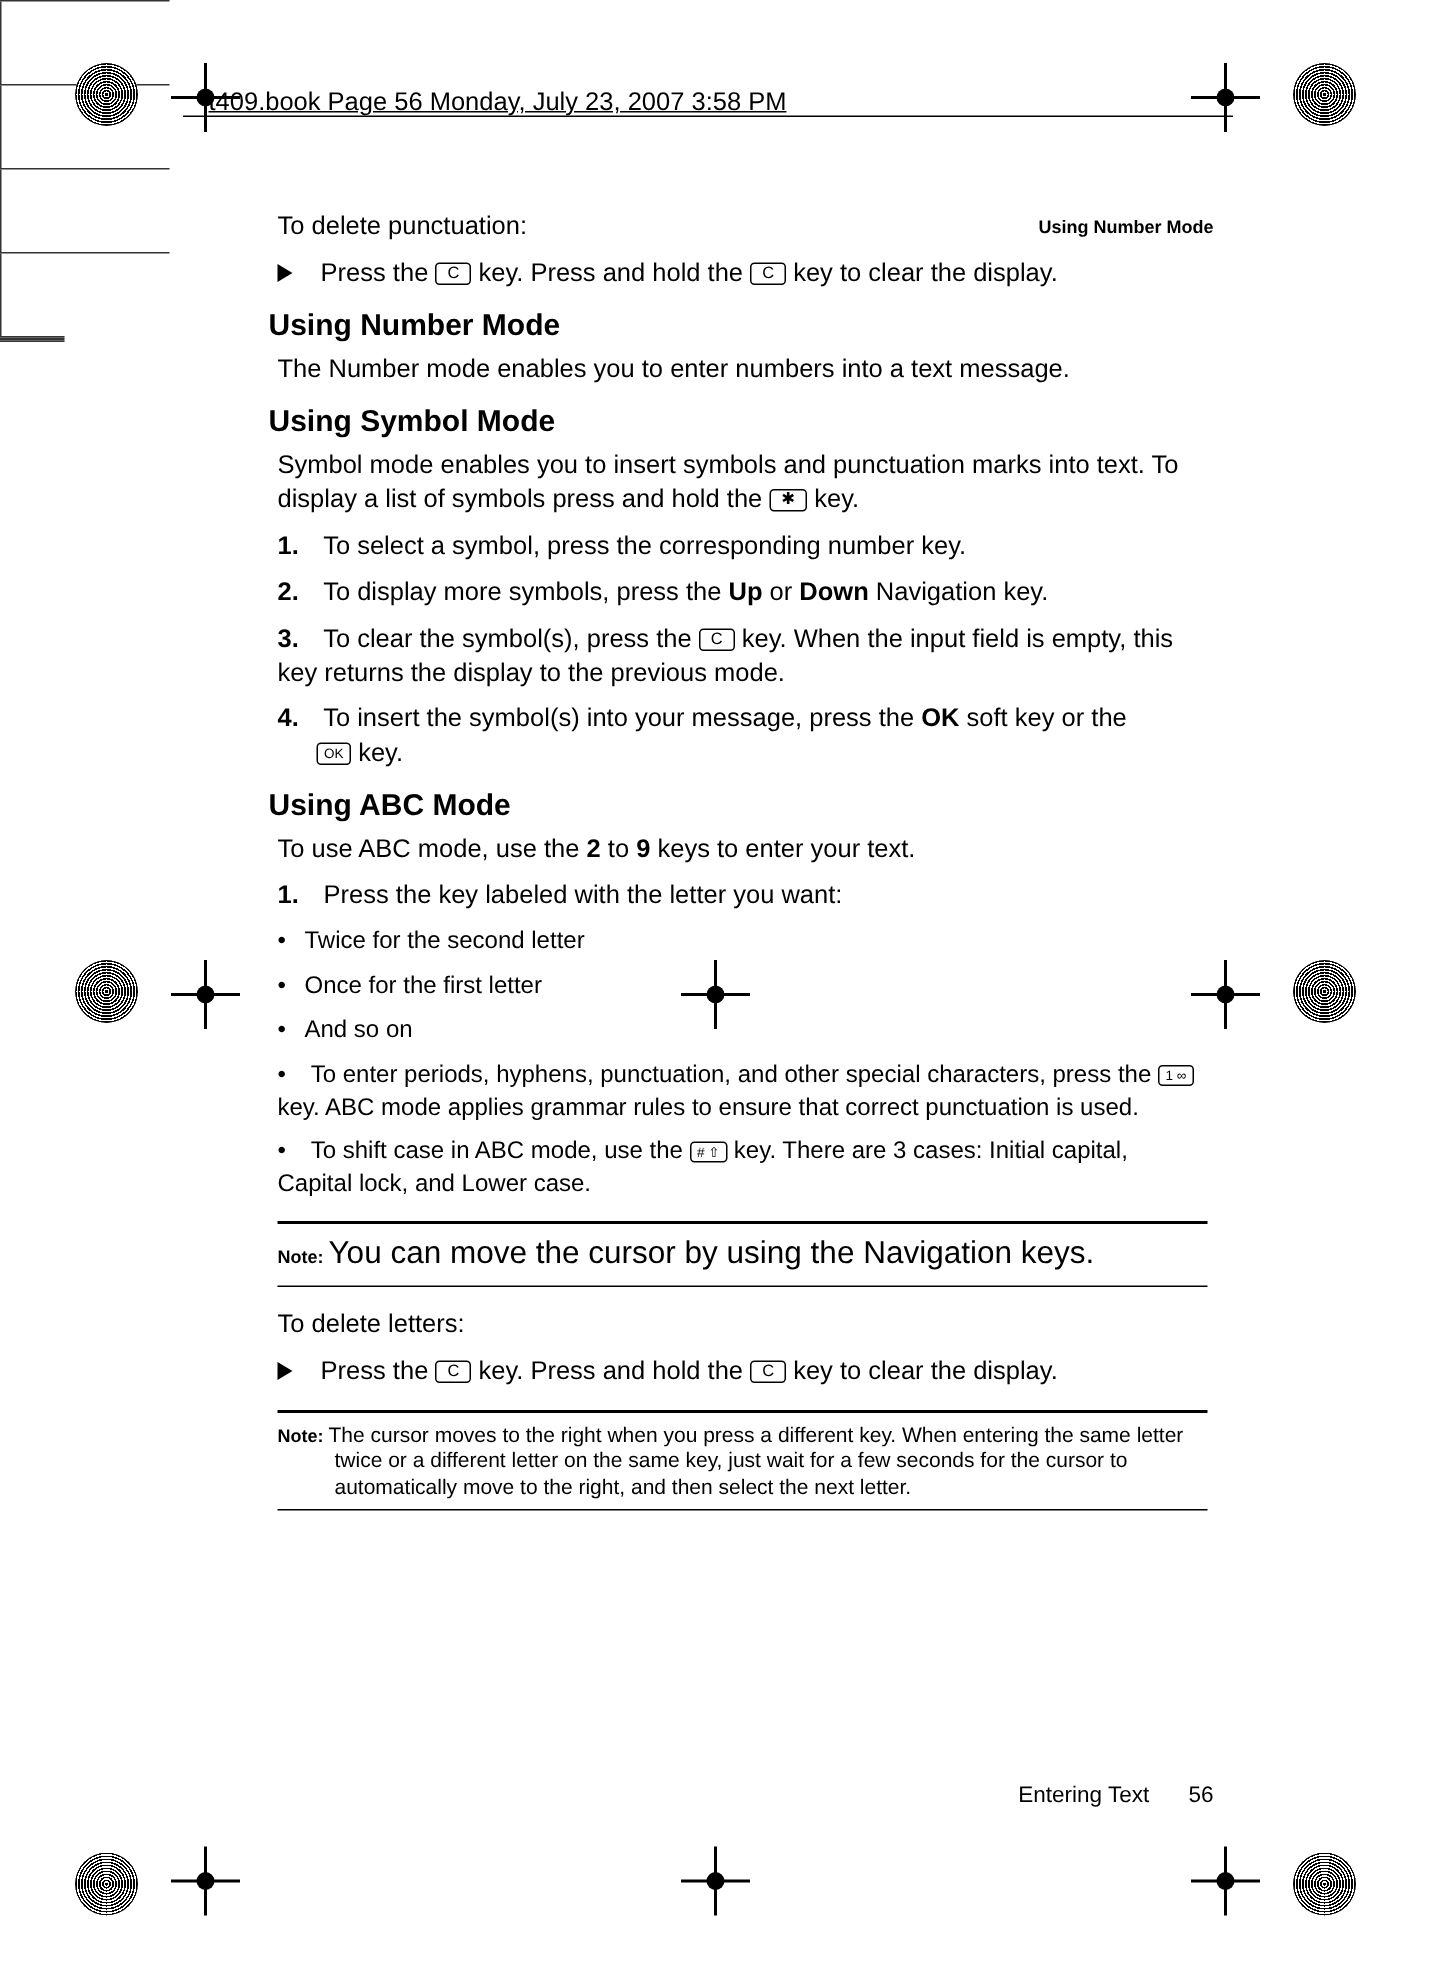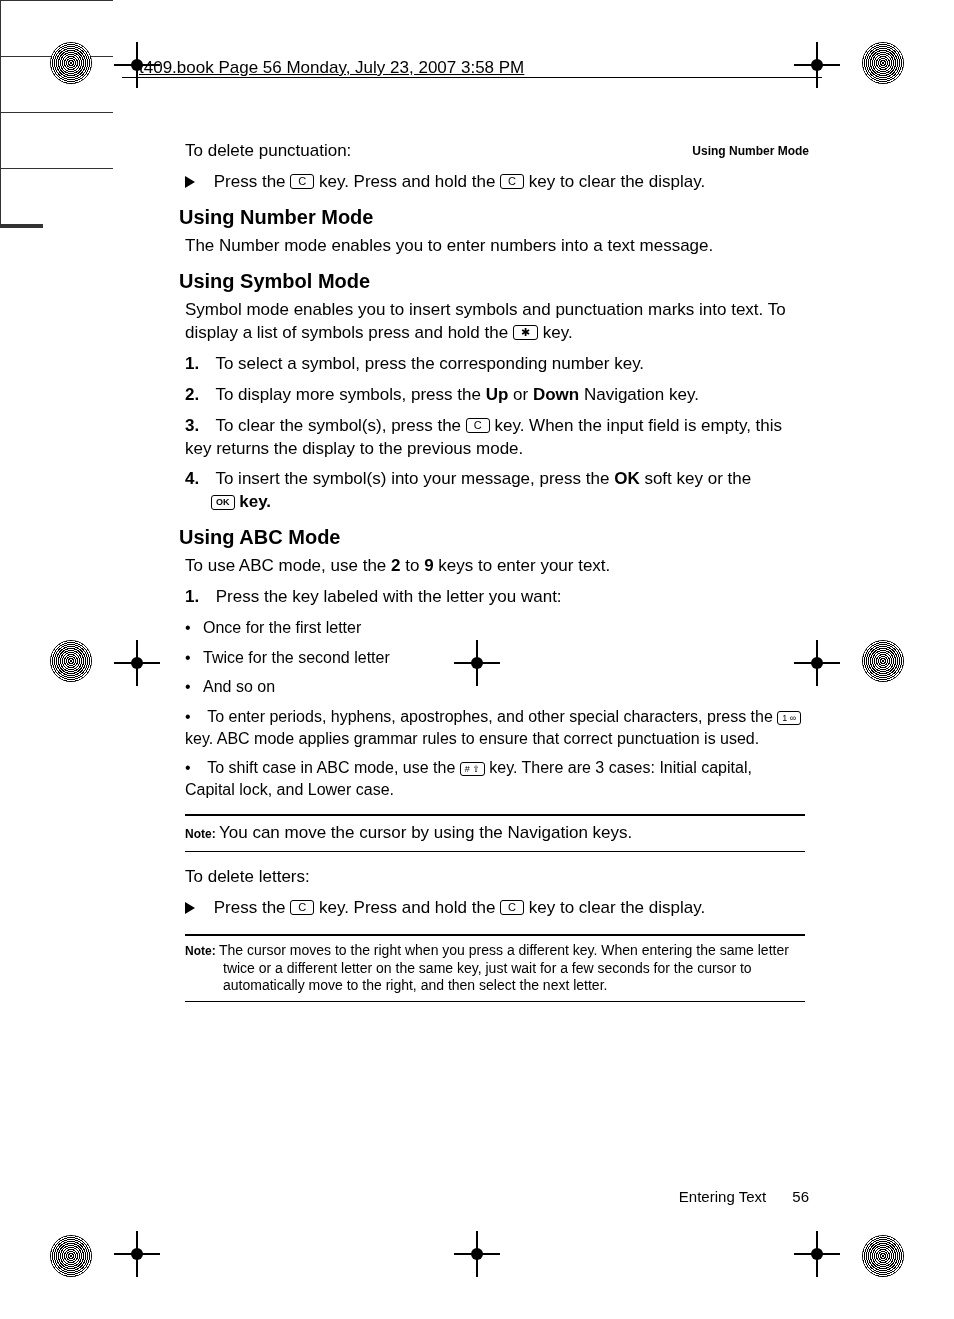--- a/index.html
+++ b/index.html
@@ -108,25 +108,25 @@
     border-radius: 3px;
     font-size: 9px;
     padding: 1px 4px;
     line-height: 10px;
     vertical-align: 1px;
     background: #fff;
   }
   .note-rule { border: none; border-top: 2px solid #000; margin: 14px 0 6px 0; }
   .note-rule-thin { border: none; border-top: 1px solid #000; margin: 6px 0 14px 0; }
   .note-label { font-weight: bold; font-size: 12px; }
-  .note-body { font-size: 17px; }
+  .note-body { font-size: 21px; }
   .note-body-small { font-size: 14px; margin-left: 38px; text-indent: -38px; line-height:1.25;}
   .para { margin: 2px 0 8px 0; }
   .step-body { display: inline; text-align: right; }
-  .step-cont { margin-left: 74px; font-weight: bold; }
+  .step-cont { margin-left: 74px; }
   .heavy { font-weight: bold; }
 </style>
 </head>
 <body>
 
 <div class="crop-h" style="top:7px; left:0; width:113px;"></div>
 <div class="crop-v" style="left:113px; top:0; height:55px;"></div>
 <div class="crop-h" style="top:7px; right:0; width:113px;"></div>
 <div class="crop-v" style="right:113px; top:0; height:55px;"></div>
 <div class="crop-h" style="bottom:7px; left:0; width:113px;"></div>
@@ -235,26 +235,26 @@
     <span class="heavy">2</span>
     <span> to </span>
     <span class="heavy">9</span>
     <span> keys to enter your text.</span>
   </div>
 
   <div class="para ol-step">
     <span class="num">1.</span>
     <span class="step-body">Press the key labeled with the letter you want:</span>
   </div>
+  <div class="para sub-bullet"><span class="dot">•</span><span>Twice for the second letter</span></div>
   <div class="para sub-bullet"><span class="dot">•</span><span>Once for the first letter</span></div>
-  <div class="para sub-bullet"><span class="dot">•</span><span>Twice for the second letter</span></div>
   <div class="para sub-bullet"><span class="dot">•</span><span>And so on</span></div>
 
   <div class="para sub-bullet"><span class="dot">•</span>
-    <span>To enter periods, hyphens, apostrophes, and other special characters, press the </span>
+    <span>To enter periods, hyphens, punctuation, and other special characters, press the </span>
     <span class="key-icon">1 ∞</span>
     <span> key. ABC mode applies grammar rules to ensure that correct punctuation is used.</span>
   </div>
   <div class="para sub-bullet"><span class="dot">•</span>
     <span>To shift case in ABC mode, use the </span>
     <span class="key-icon"># ⇧</span>
     <span> key. There are 3 cases: Initial capital, Capital lock, and Lower case.</span>
   </div>
 
   <hr class="note-rule">

